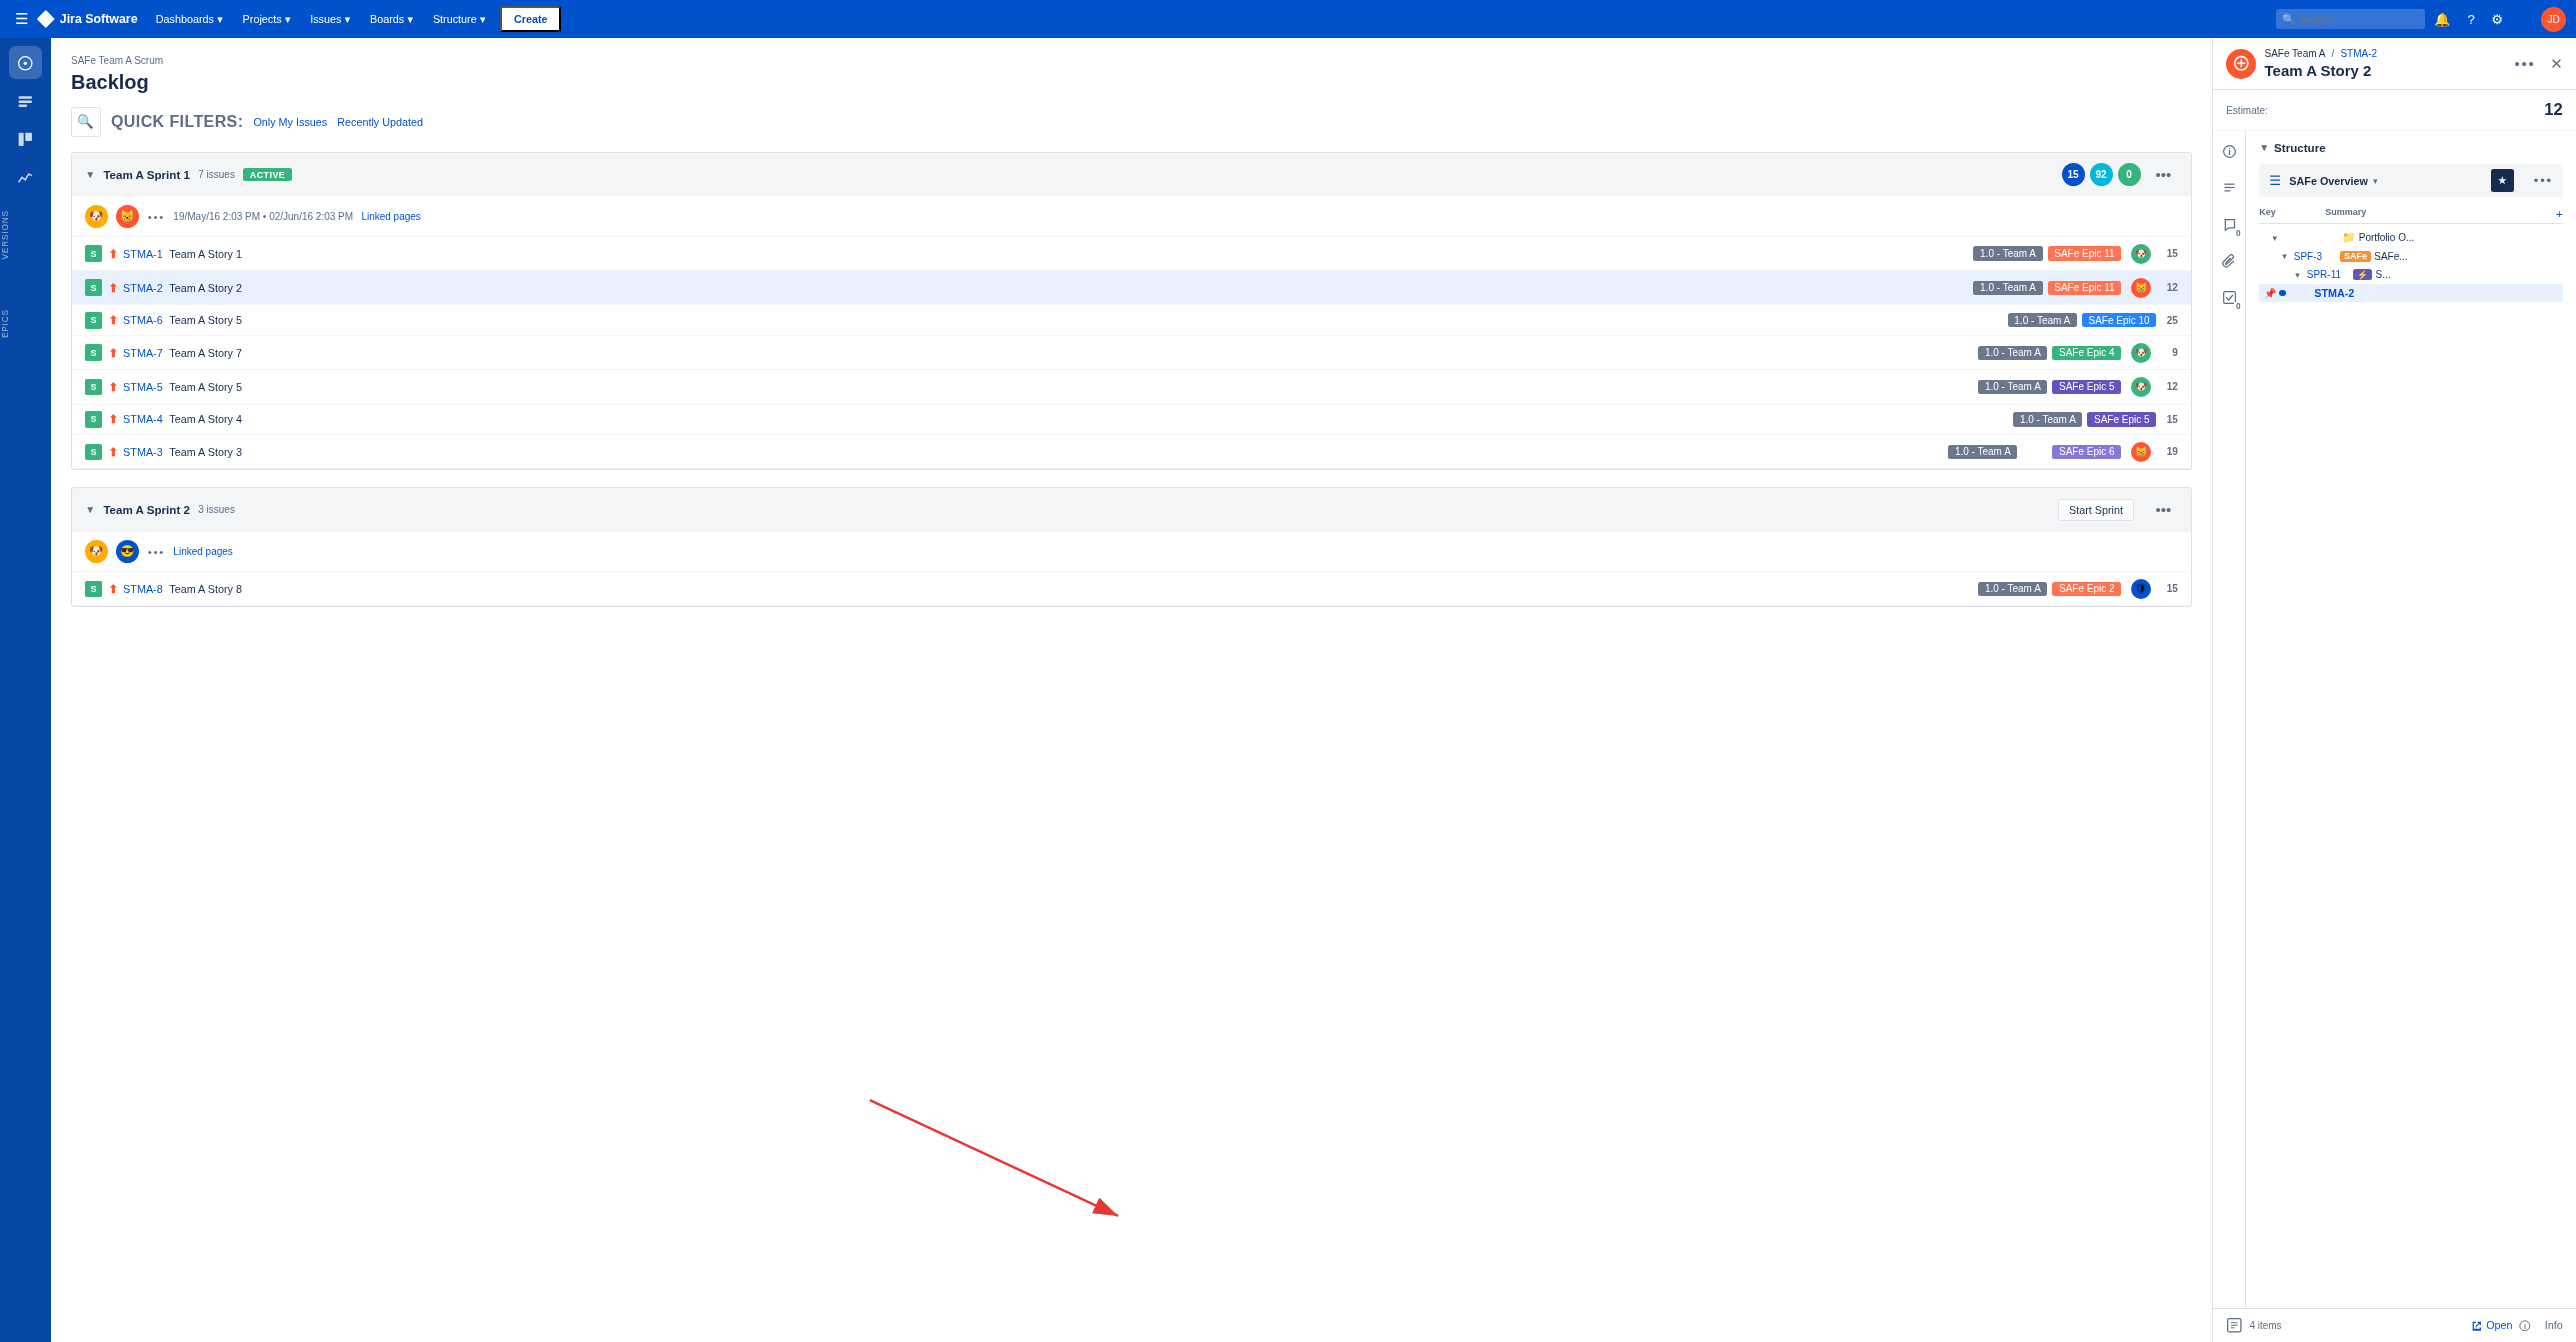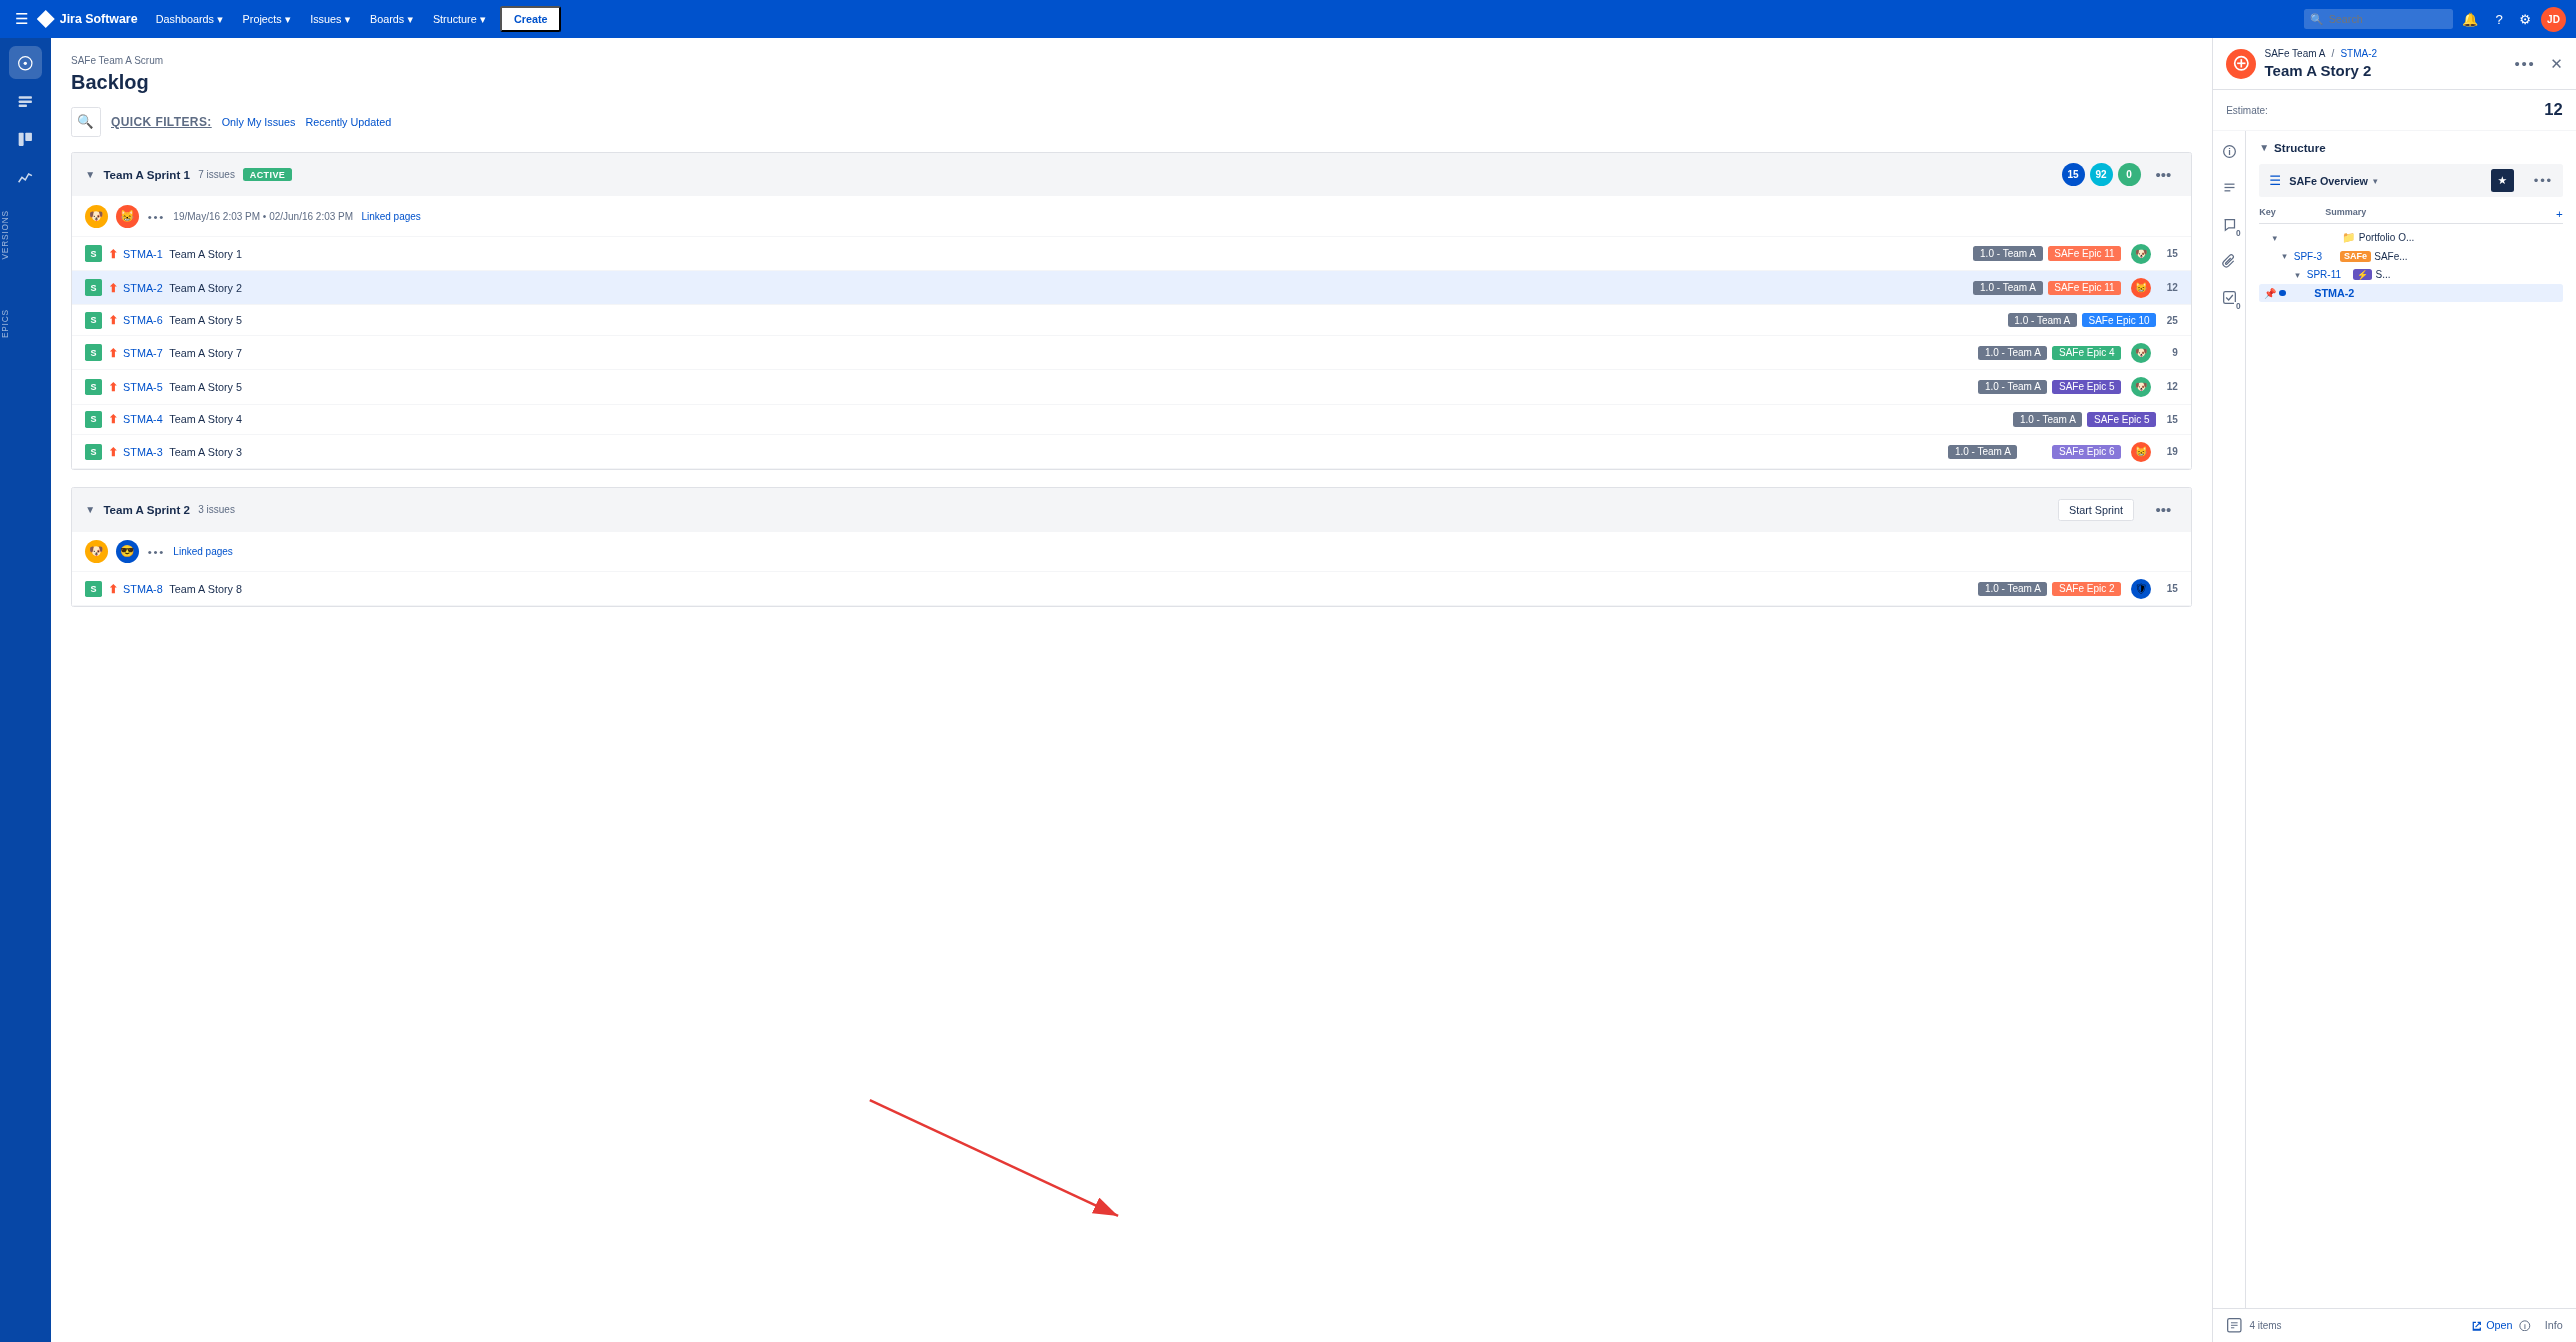--- a/index.html
+++ b/index.html
@@ -68,21 +68,21 @@
 
     .breadcrumb { font-size: 10px; color: #5e6c84; margin-bottom: 5px; }
     .page-title { font-size: 20px; font-weight: 600; color: #172b4d; margin-bottom: 13.2px; }
 
     .filter-bar { display: flex; align-items: center; gap: 10px; margin-bottom: 15px; }
     .filter-search-btn {
       width: 30px; height: 30px; border: 1.7px solid #dfe1e6; border-radius: 2.5px;
       display: flex; align-items: center; justify-content: center; cursor: pointer;
       background: white; color: #5e6c84;
     }
-    .quick-filters-label { font-size: 12px; font-weight: 600; color: #5e6c84; text-transform: uppercase; letter-spacing: 0.4px; text-decoration: underline; }
+    .quick-filters-label { font-size: 16px; font-weight: 600; color: #5e6c84; text-transform: uppercase; letter-spacing: 0.4px; }
     .filter-link { color: #0052cc; font-size: 10.8px; cursor: pointer; }
 
     
     .sprint-section { margin-bottom: 16.6px; border: 0.8px solid #dfe1e6; border-radius: 2.5px; overflow: hidden; }
     .sprint-header {
       display: flex; align-items: center; padding: 10px 13.2px;
       background: #f4f5f7; gap: 8.3px; cursor: pointer;
     }
     .sprint-chevron { color: #5e6c84; font-size: 10px; }
     .sprint-title { font-weight: 700; font-size: 11.6px; color: #172b4d; }
@@ -285,21 +285,21 @@
   </div>
   <button class="nav-create">Create</button>
   <div class="nav-spacer"></div>
   <div class="search-wrap">
     <span class="s-icon">🔍</span>
     <input class="nav-search" placeholder="Search" style="">
   </div>
   <span class="nav-icon">🔔</span>
   <span class="nav-icon">?</span>
   <span class="nav-icon">⚙</span>
-  <div class="avatar" style="background:#ff5630; width:25px; height:25px; border-radius:50%; display:flex; align-items:center; justify-content:center; color:white; font-weight:700; font-size:10px; cursor:pointer;">JD</div>
+  <div class="avatar" style="background:#ff5630; width:25px; height:25px; border-radius:50%; display:flex; align-items:center; justify-content:center; color:white; font-weight:400; font-size:10px; cursor:pointer;margin-left:28px;">JD</div>
 </nav>
 
 <div class="left-sidebar">
   <div class="sidebar-icon active">
     <svg width="16.6" height="16.6" viewBox="0 0 20 20" fill="none">
       <circle cx="10" cy="10" r="8" stroke="white" stroke-width="1.5" fill="none"></circle>
       <circle cx="10" cy="10" r="2" fill="white"></circle>
     </svg>
   </div>
   <div class="sidebar-icon">

